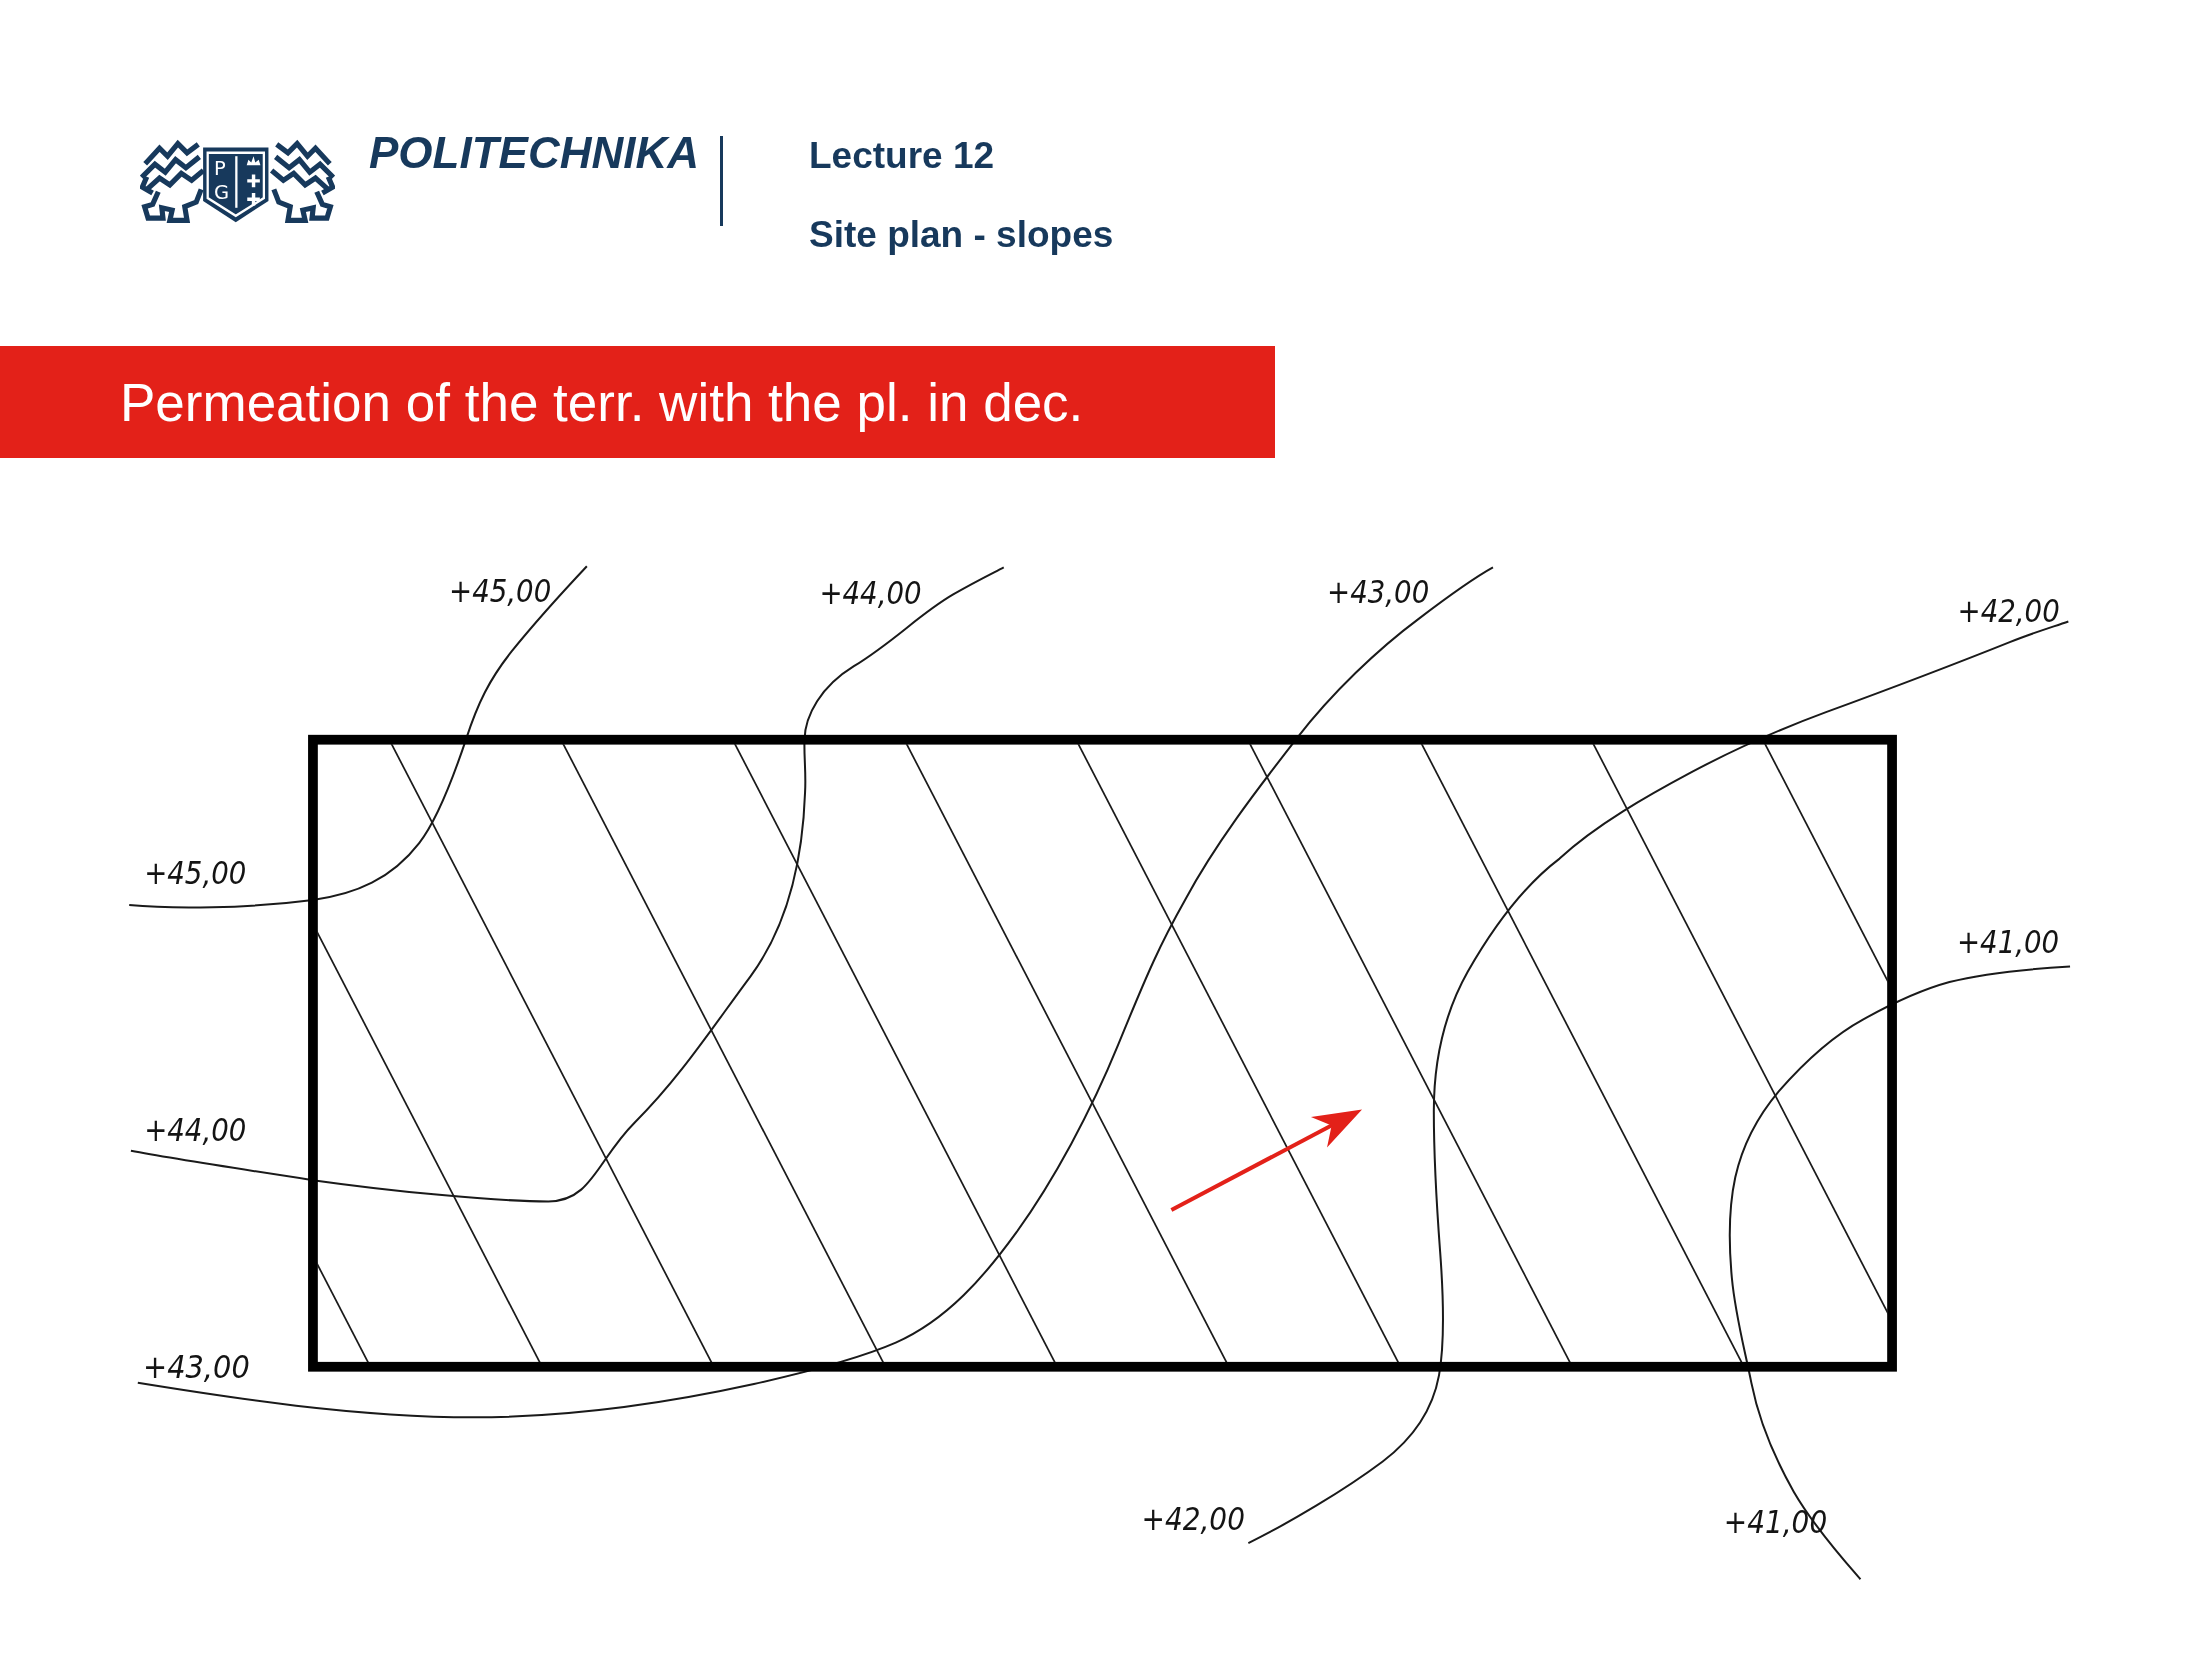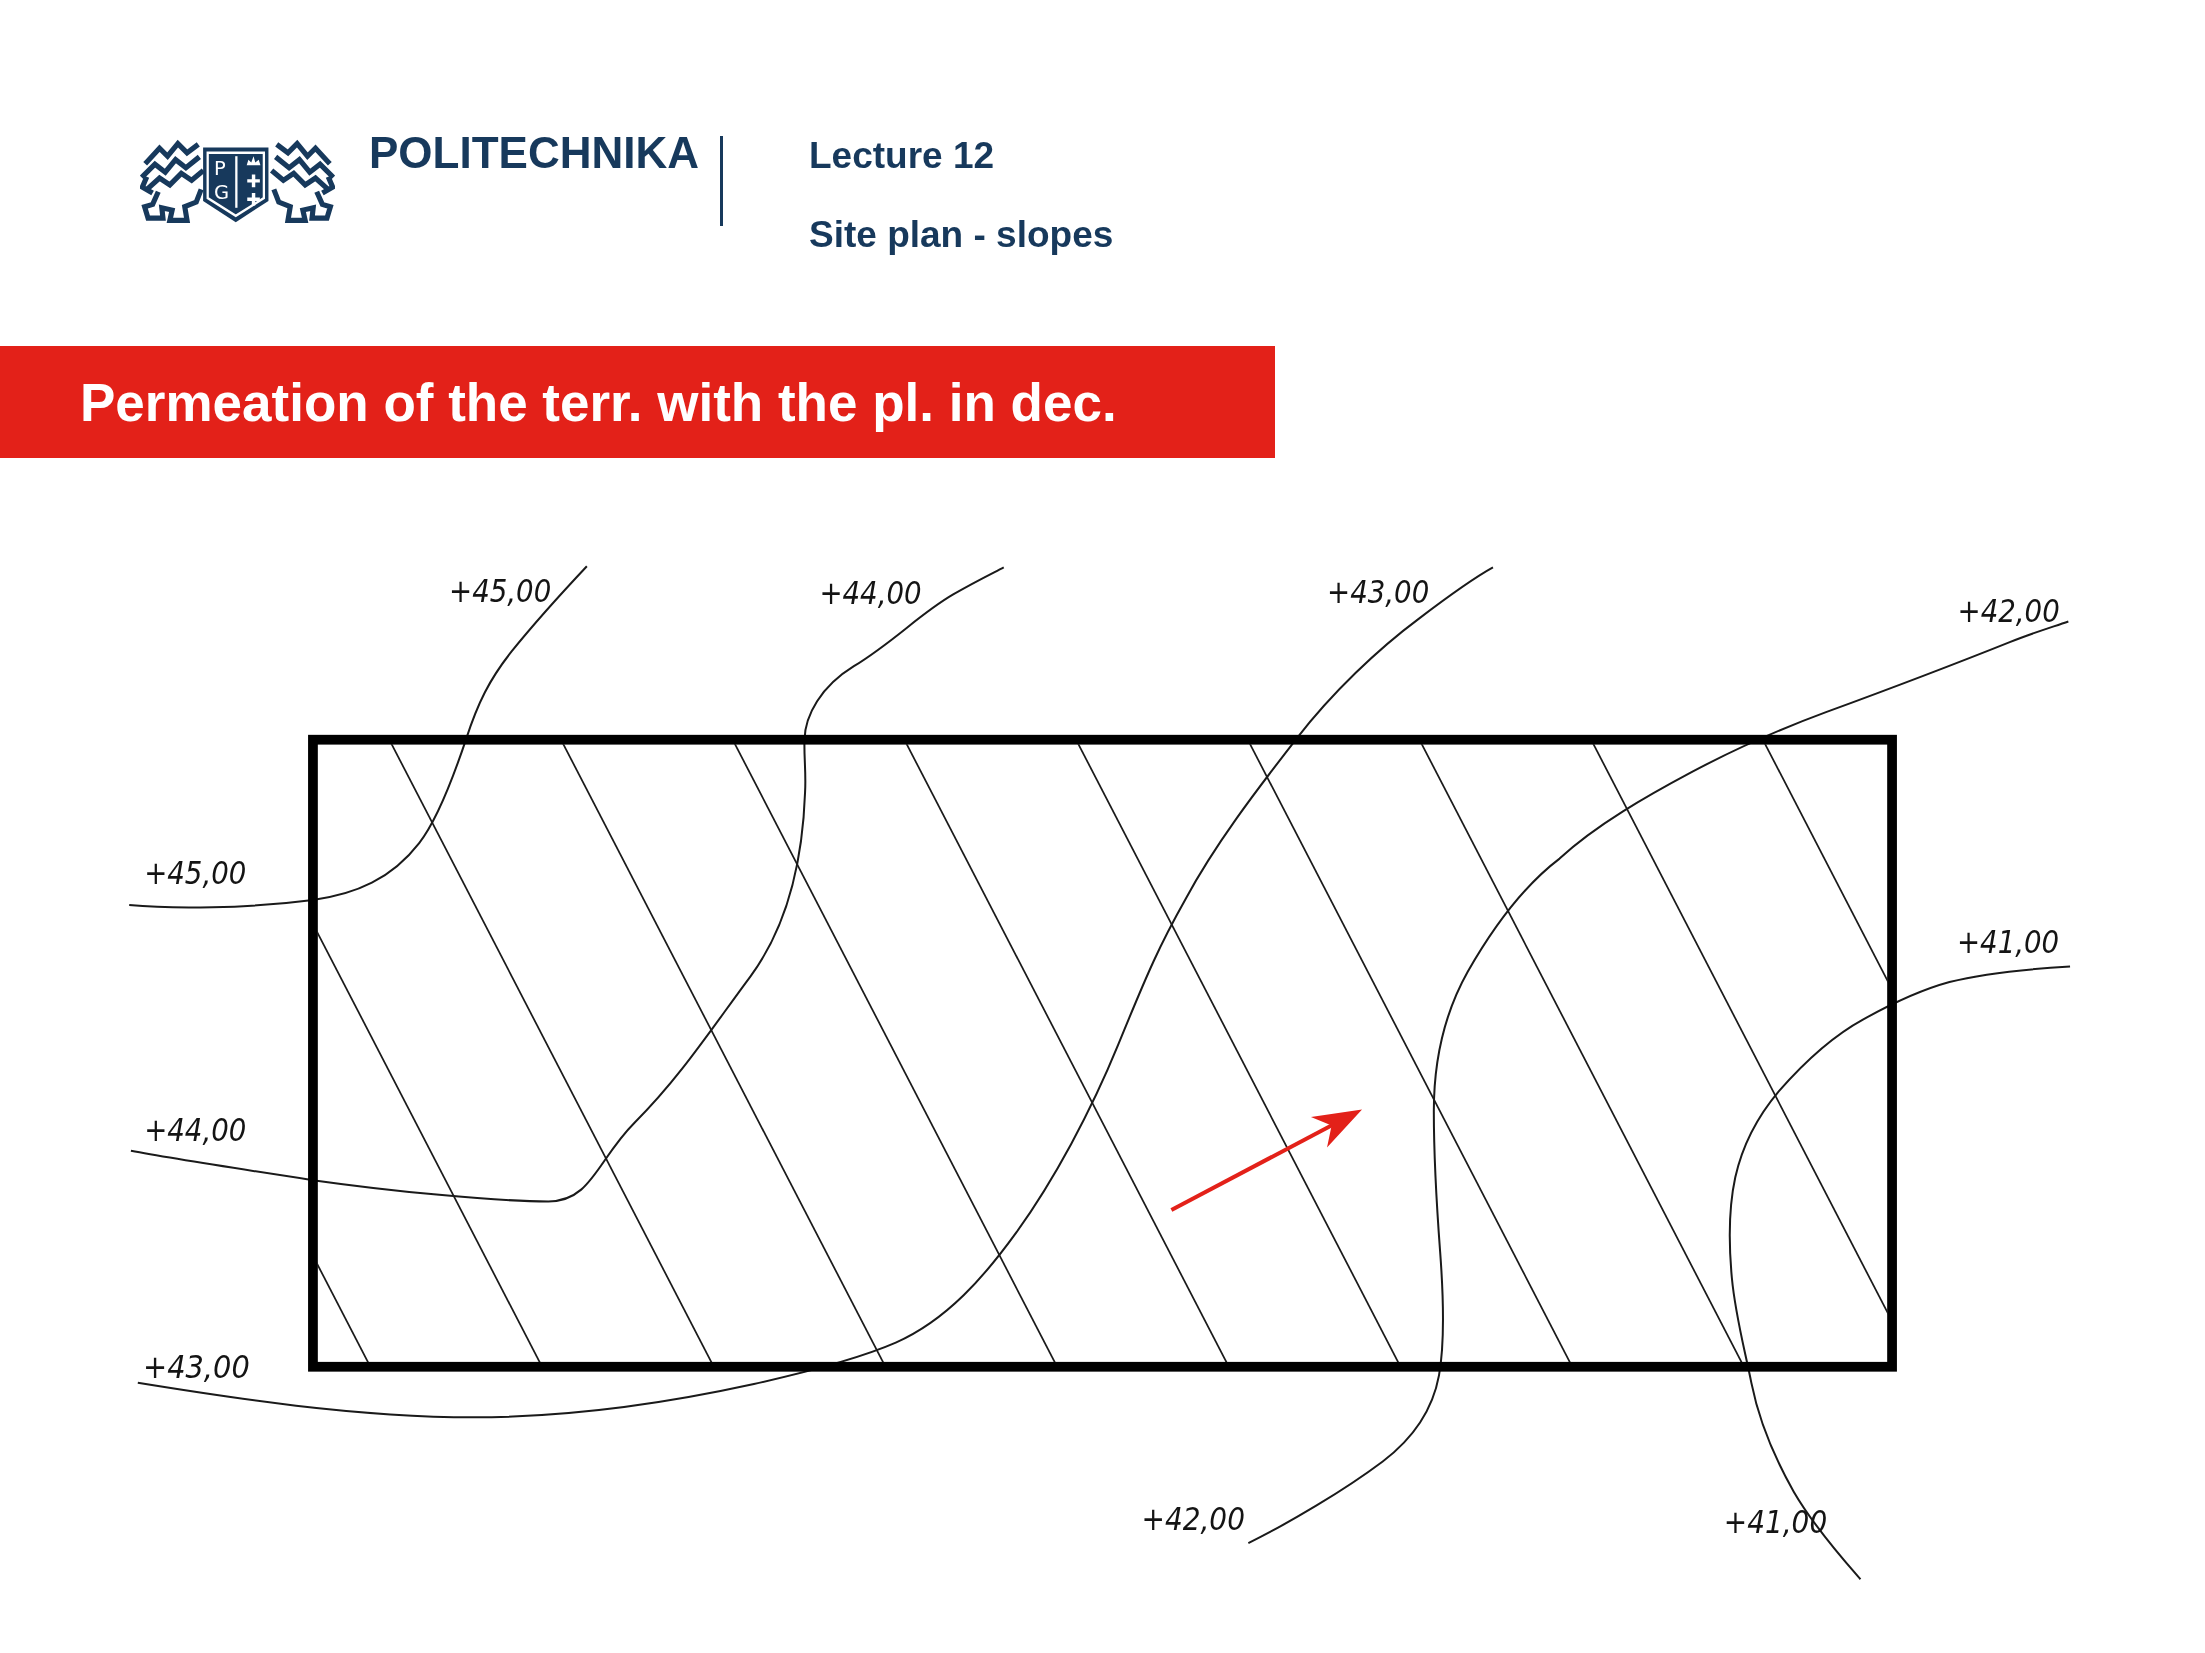--- a/index.html
+++ b/index.html
@@ -8,38 +8,38 @@
     width:2205px;height:1654px;
     background:#ffffff;
     overflow:hidden;
     font-family:"Liberation Sans", sans-serif;
   }
   
   .logo-svg{position:absolute;left:140px;top:139px;width:195px;height:86px;}
   .uni-name{
     position:absolute;left:369px;top:129px;width:317px;
     color:var(--navy);font-weight:bold;font-size:44px;line-height:47px;
-    text-align:center;letter-spacing:0px;white-space:nowrap;
+    text-align:center;letter-spacing:0px;white-space:nowrap;font-style:italic;
   }
   .header-divider{
     position:absolute;left:720px;top:136px;width:3.4px;height:90px;
     background:var(--navy);
   }
   .lecture-block{position:absolute;left:809px;top:137px;color:var(--navy);}
   .lecture-title{font-weight:bold;font-size:37px;line-height:37px;}
   .lecture-subtitle{font-weight:bold;font-size:37px;line-height:37px;margin-top:42px;}
   
   .banner{
     position:absolute;left:0;top:346px;width:1275px;height:112px;
     background:var(--red);
     display:flex;align-items:center;
   }
   .banner span{
-    color:#ffffff;font-weight:bold;font-size:53px;
-    padding-left:80px;white-space:nowrap;
+    color:#ffffff;font-weight:normal;font-size:53px;
+    padding-left:120px;white-space:nowrap;
   }
   
   .plan-svg{position:absolute;left:0;top:0;width:2205px;height:1654px;}
   .cad-label{
     font-family:"DejaVu Sans", sans-serif;
     font-style:italic;
     font-size:56px;
     fill:#141414;
   }
 </style>

